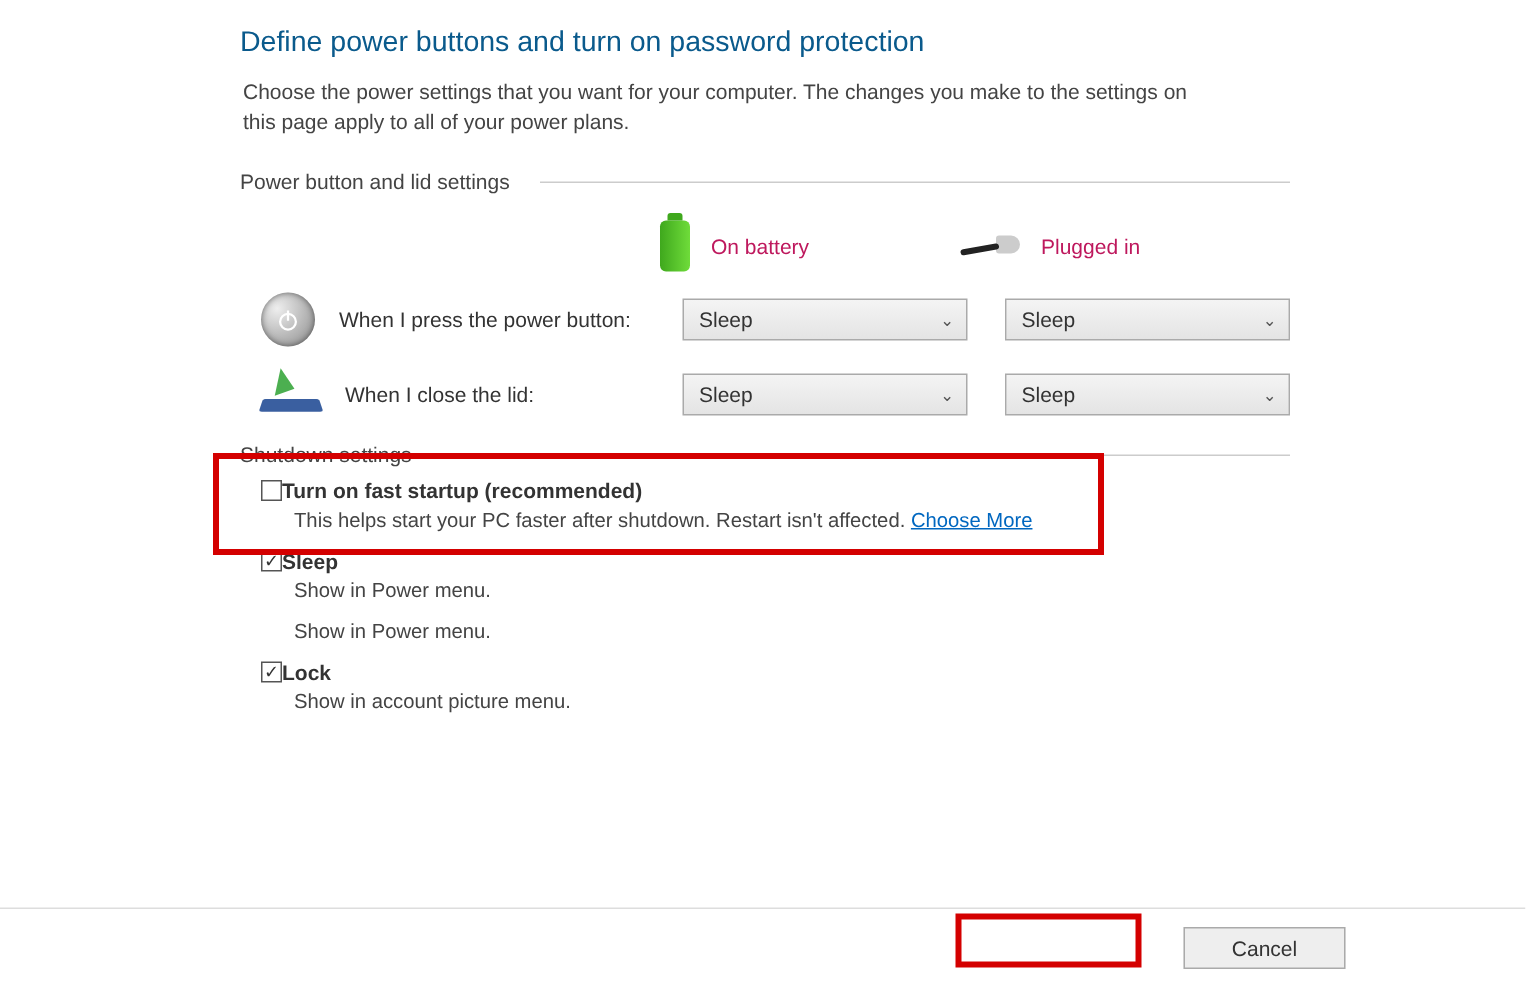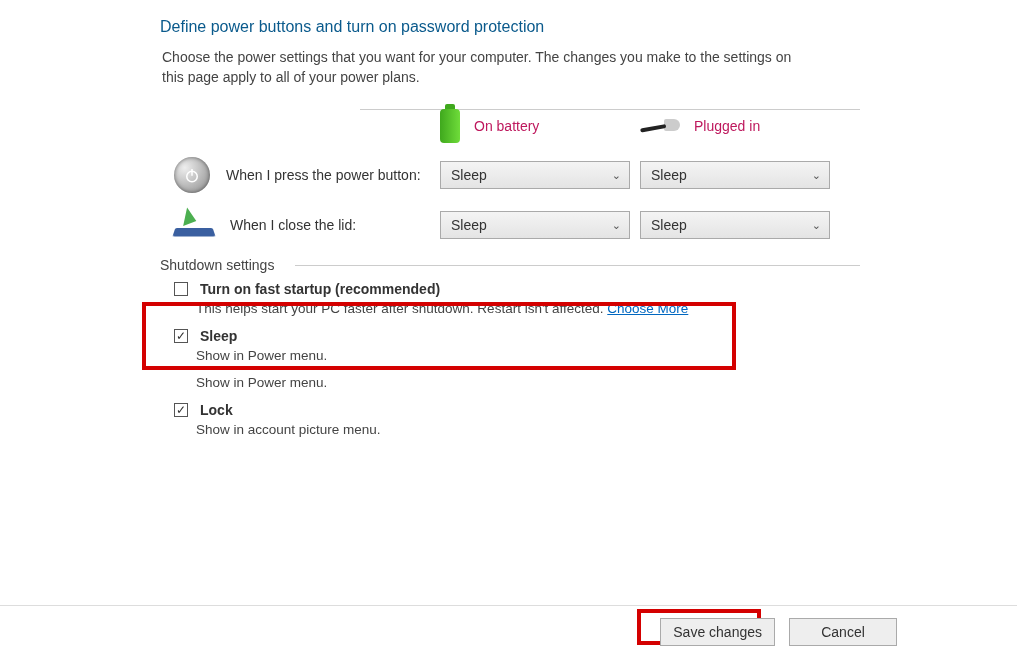--- a/index.html
+++ b/index.html
@@ -13,21 +13,21 @@
     height: 658px;
     position: relative;
   }
   .content {
     padding: 18px 0 0 160px;
     width: 870px;
   }
   h1.page-title {
     color: #0a5a8c;
     font-weight: 400;
-    font-size: 16px;
+    font-size: 19px;
     margin: 0 0 12px 0;
   }
   p.page-desc {
     margin: 0 0 22px 2px;
     color: #444;
     font-size: 14px;
     line-height: 1.4;
     max-width: 640px;
   }
   .fieldset-label {
@@ -57,20 +57,21 @@
     display: flex;
     align-items: center;
     gap: 14px;
     font-size: 14px;
     color: #be185d;
   }
   .row {
     display: flex;
     align-items: center;
     margin-bottom: 18px;
+    justify-content: space-between;
   }
   .row-label {
     width: 280px;
     display: flex;
     align-items: center;
     gap: 16px;
     padding-left: 14px;
   }
   .row-label span.txt { font-size: 14px; }
   .select {
@@ -143,21 +144,21 @@
   .icon-lid::after {
     content:"";
     position:absolute; top:-4px; left:6px;
     border-left:10px solid transparent;
     border-right:4px solid transparent;
     border-bottom:16px solid #4caf50;
     transform: rotate(-20deg);
   }
   .shutdown-list { margin-top: 8px; padding-left: 14px; }
   .shutdown-item { margin-bottom: 12px; }
-  .check-row { display: flex; align-items: center; gap: 12px; }
+  .check-row { display: flex; align-items: center; gap: 0; }
   .checkbox {
     width: 14px; height: 14px;
     border: 1px solid #555;
     display:inline-flex; align-items:center; justify-content:center;
     background:#fff;
   }
   .checkbox.checked::after {
     content:"✓";
     font-size:12px;
     color:#333;
@@ -212,20 +213,21 @@
   }
 </style>
 </head>
 <body>
 
 <div class="content">
   <h1 class="page-title">Define power buttons and turn on password protection</h1>
   <p class="page-desc">Choose the power settings that you want for your computer. The changes you make to the settings on this page apply to all of your power plans.</p>
 
   <div class="fieldset-label">
+    <span>Power button and lid settings</span>
     <span class="line"></span>
   </div>
 
   <div class="headers-row">
     <div class="spacer-col"></div>
     <div class="col">
       <span class="icon-battery"></span>
       <span>On battery</span>
     </div>
     <div class="col">
@@ -304,15 +306,14 @@
       </div>
       <div class="item-desc">Show in account picture menu.</div>
     </div>
   </div>
 </div>
 
 <div class="highlight-fast"></div>
 <div class="highlight-save"></div>
 
 <div class="footer">
-  <button class="btn">Save changes</button>
   <button class="btn">Cancel</button>
 </div>
 
 </body></html>

